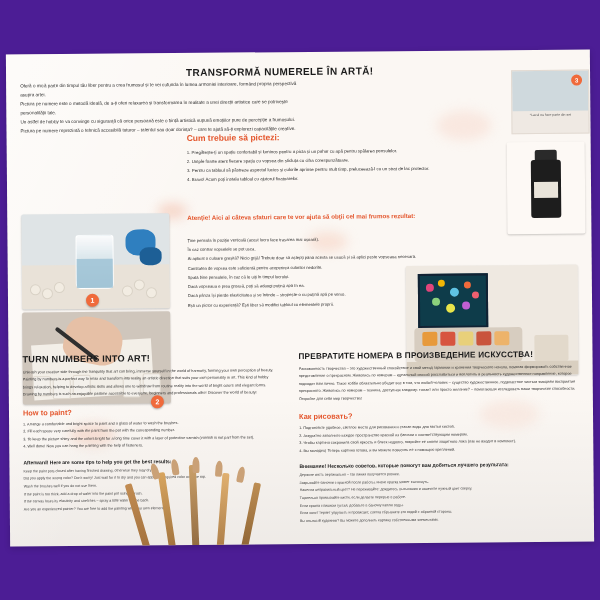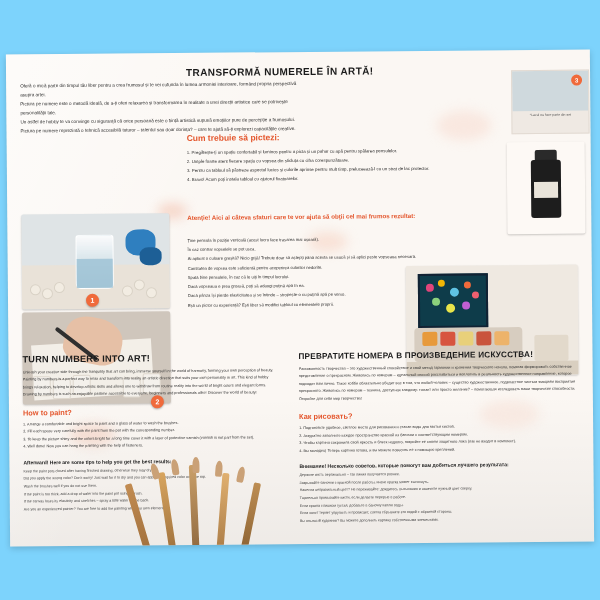--- a/index.html
+++ b/index.html
@@ -3,21 +3,21 @@
 <meta charset="utf-8">
 <style>
   html,body{margin:0;padding:0;}
   body{
     width:600px;height:600px;overflow:hidden;
     background:#ffffff;
     font-family:"Liberation Sans", sans-serif;
   }
   .page{
     position:relative;width:600px;height:600px;
-    background:#7dd3fc;
+    background:#4c1d95;
   }
   
   .lid{
     position:absolute;left:8px;top:52px;width:584px;height:492px;
     background:#fbf7f3;
     box-shadow:0 2px 6px rgba(0,0,0,0.18);
     transform:rotate(-0.5deg);
     overflow:hidden;
   }
   .lid:before{

